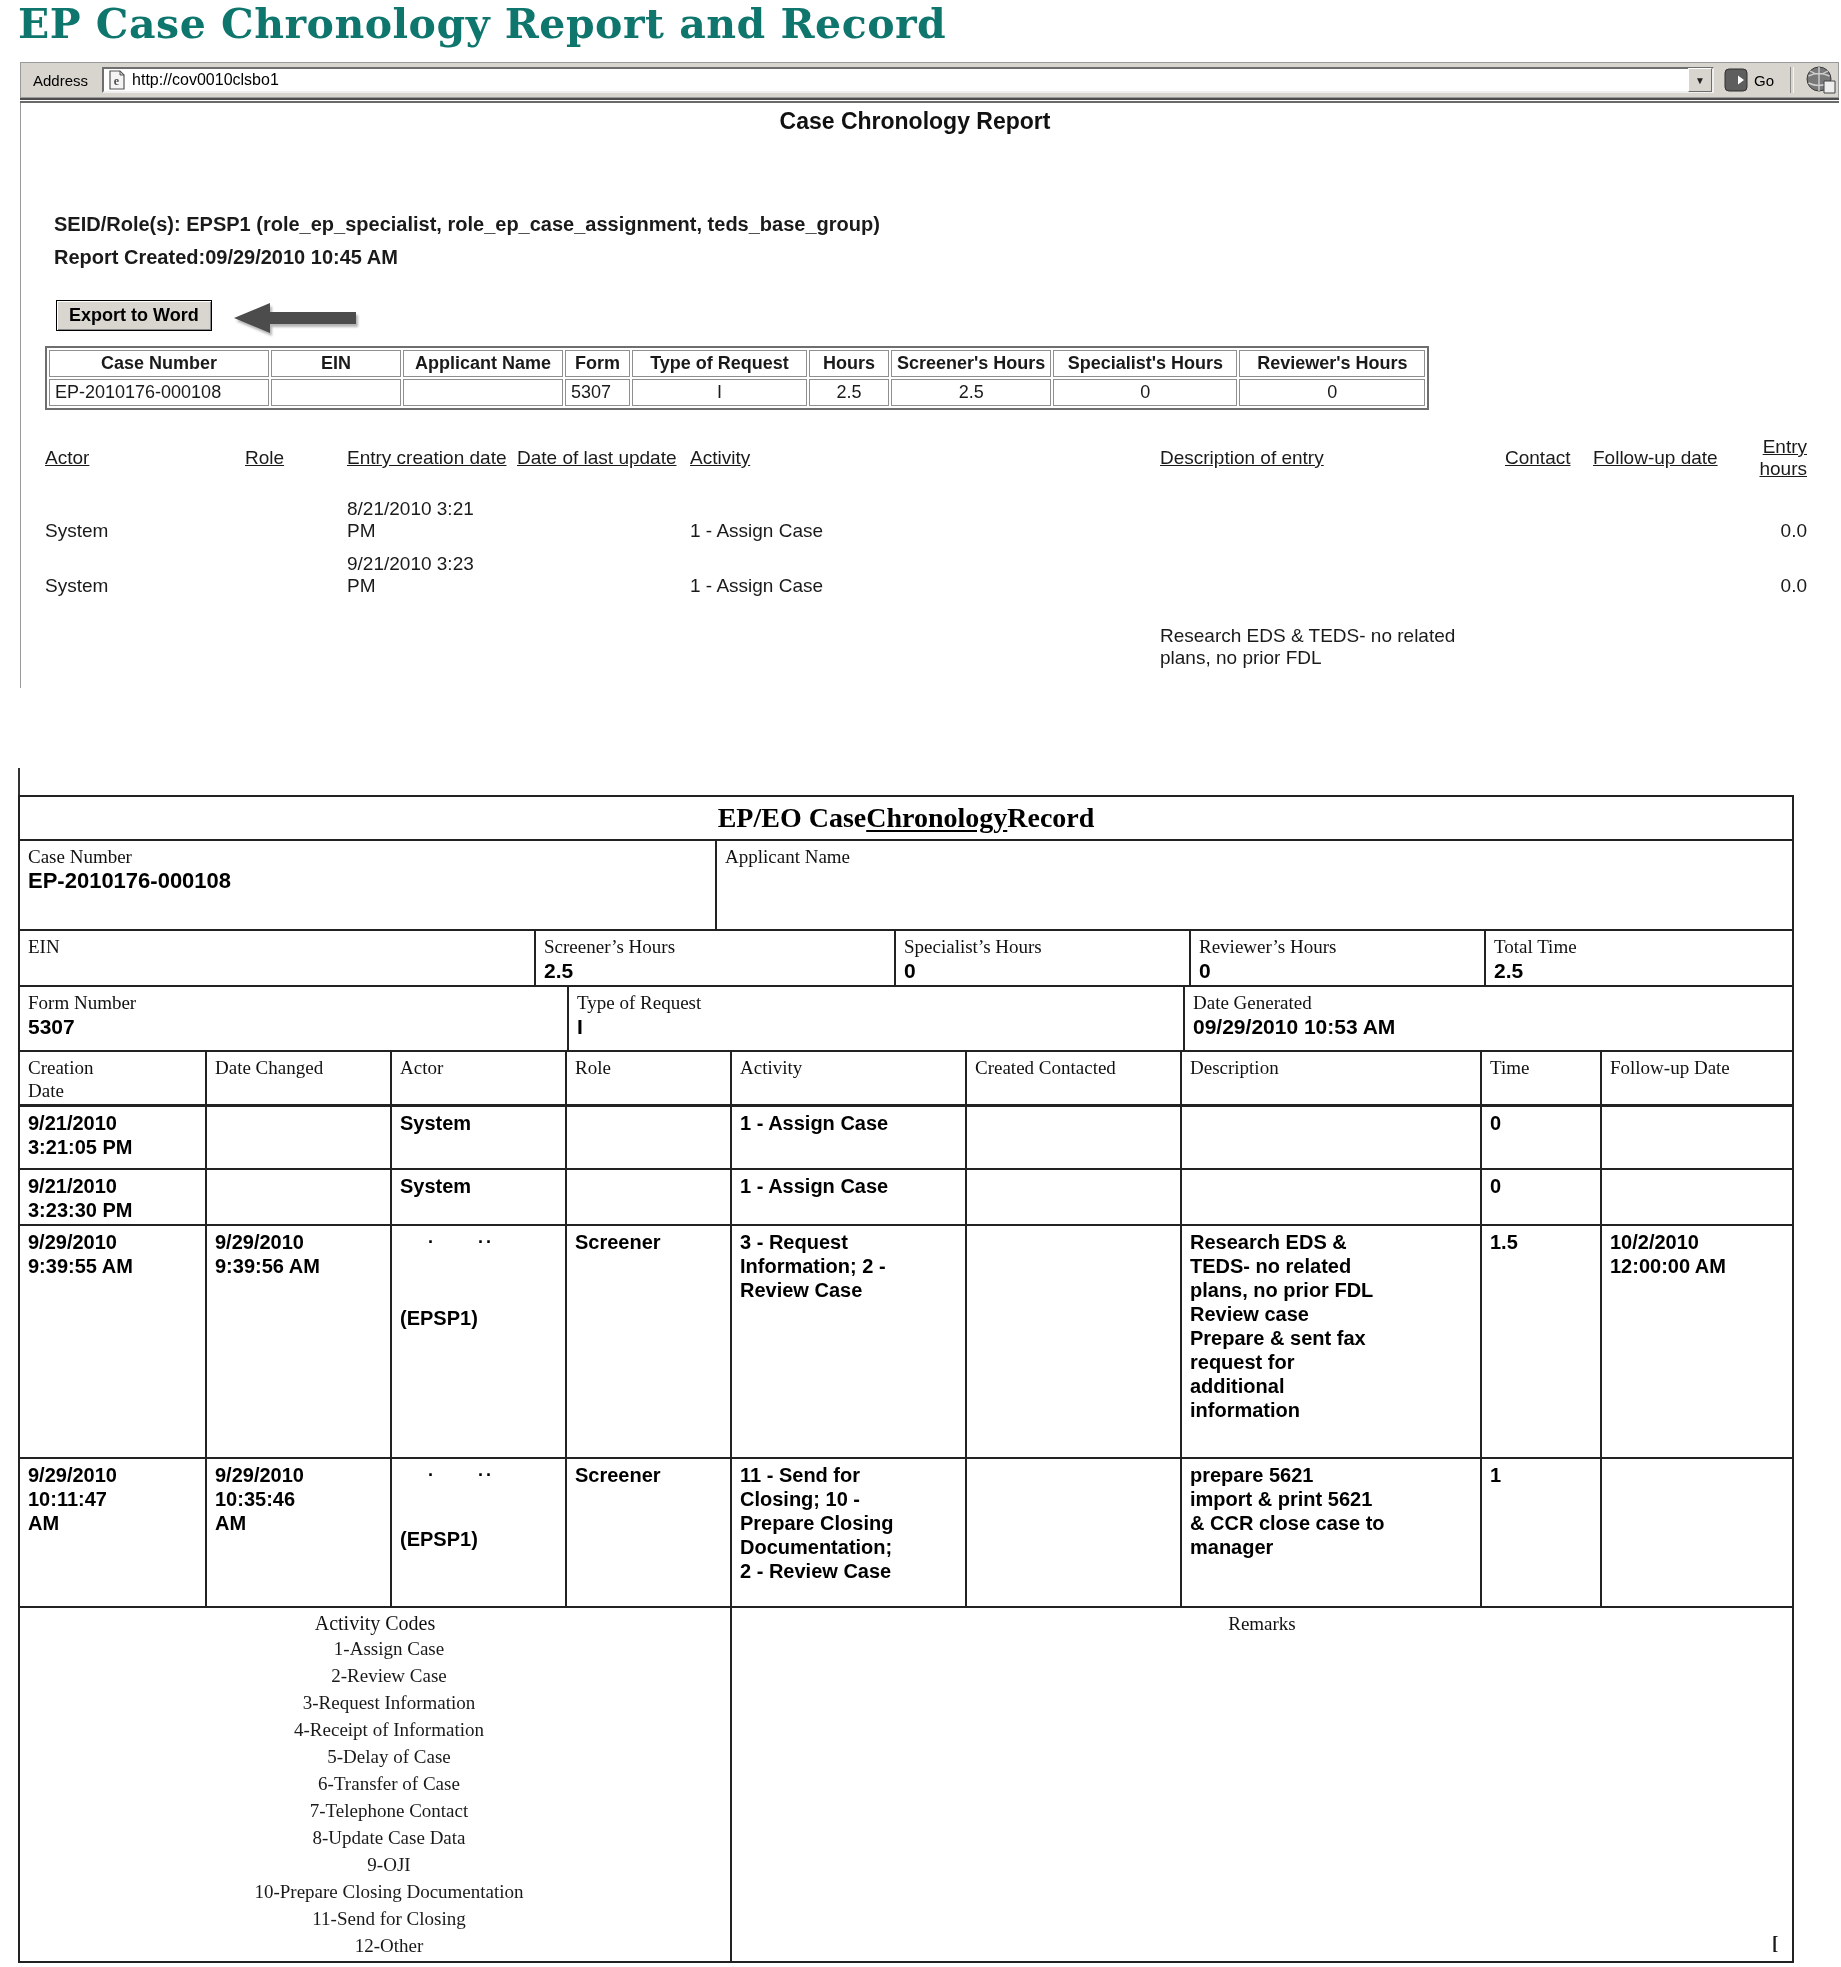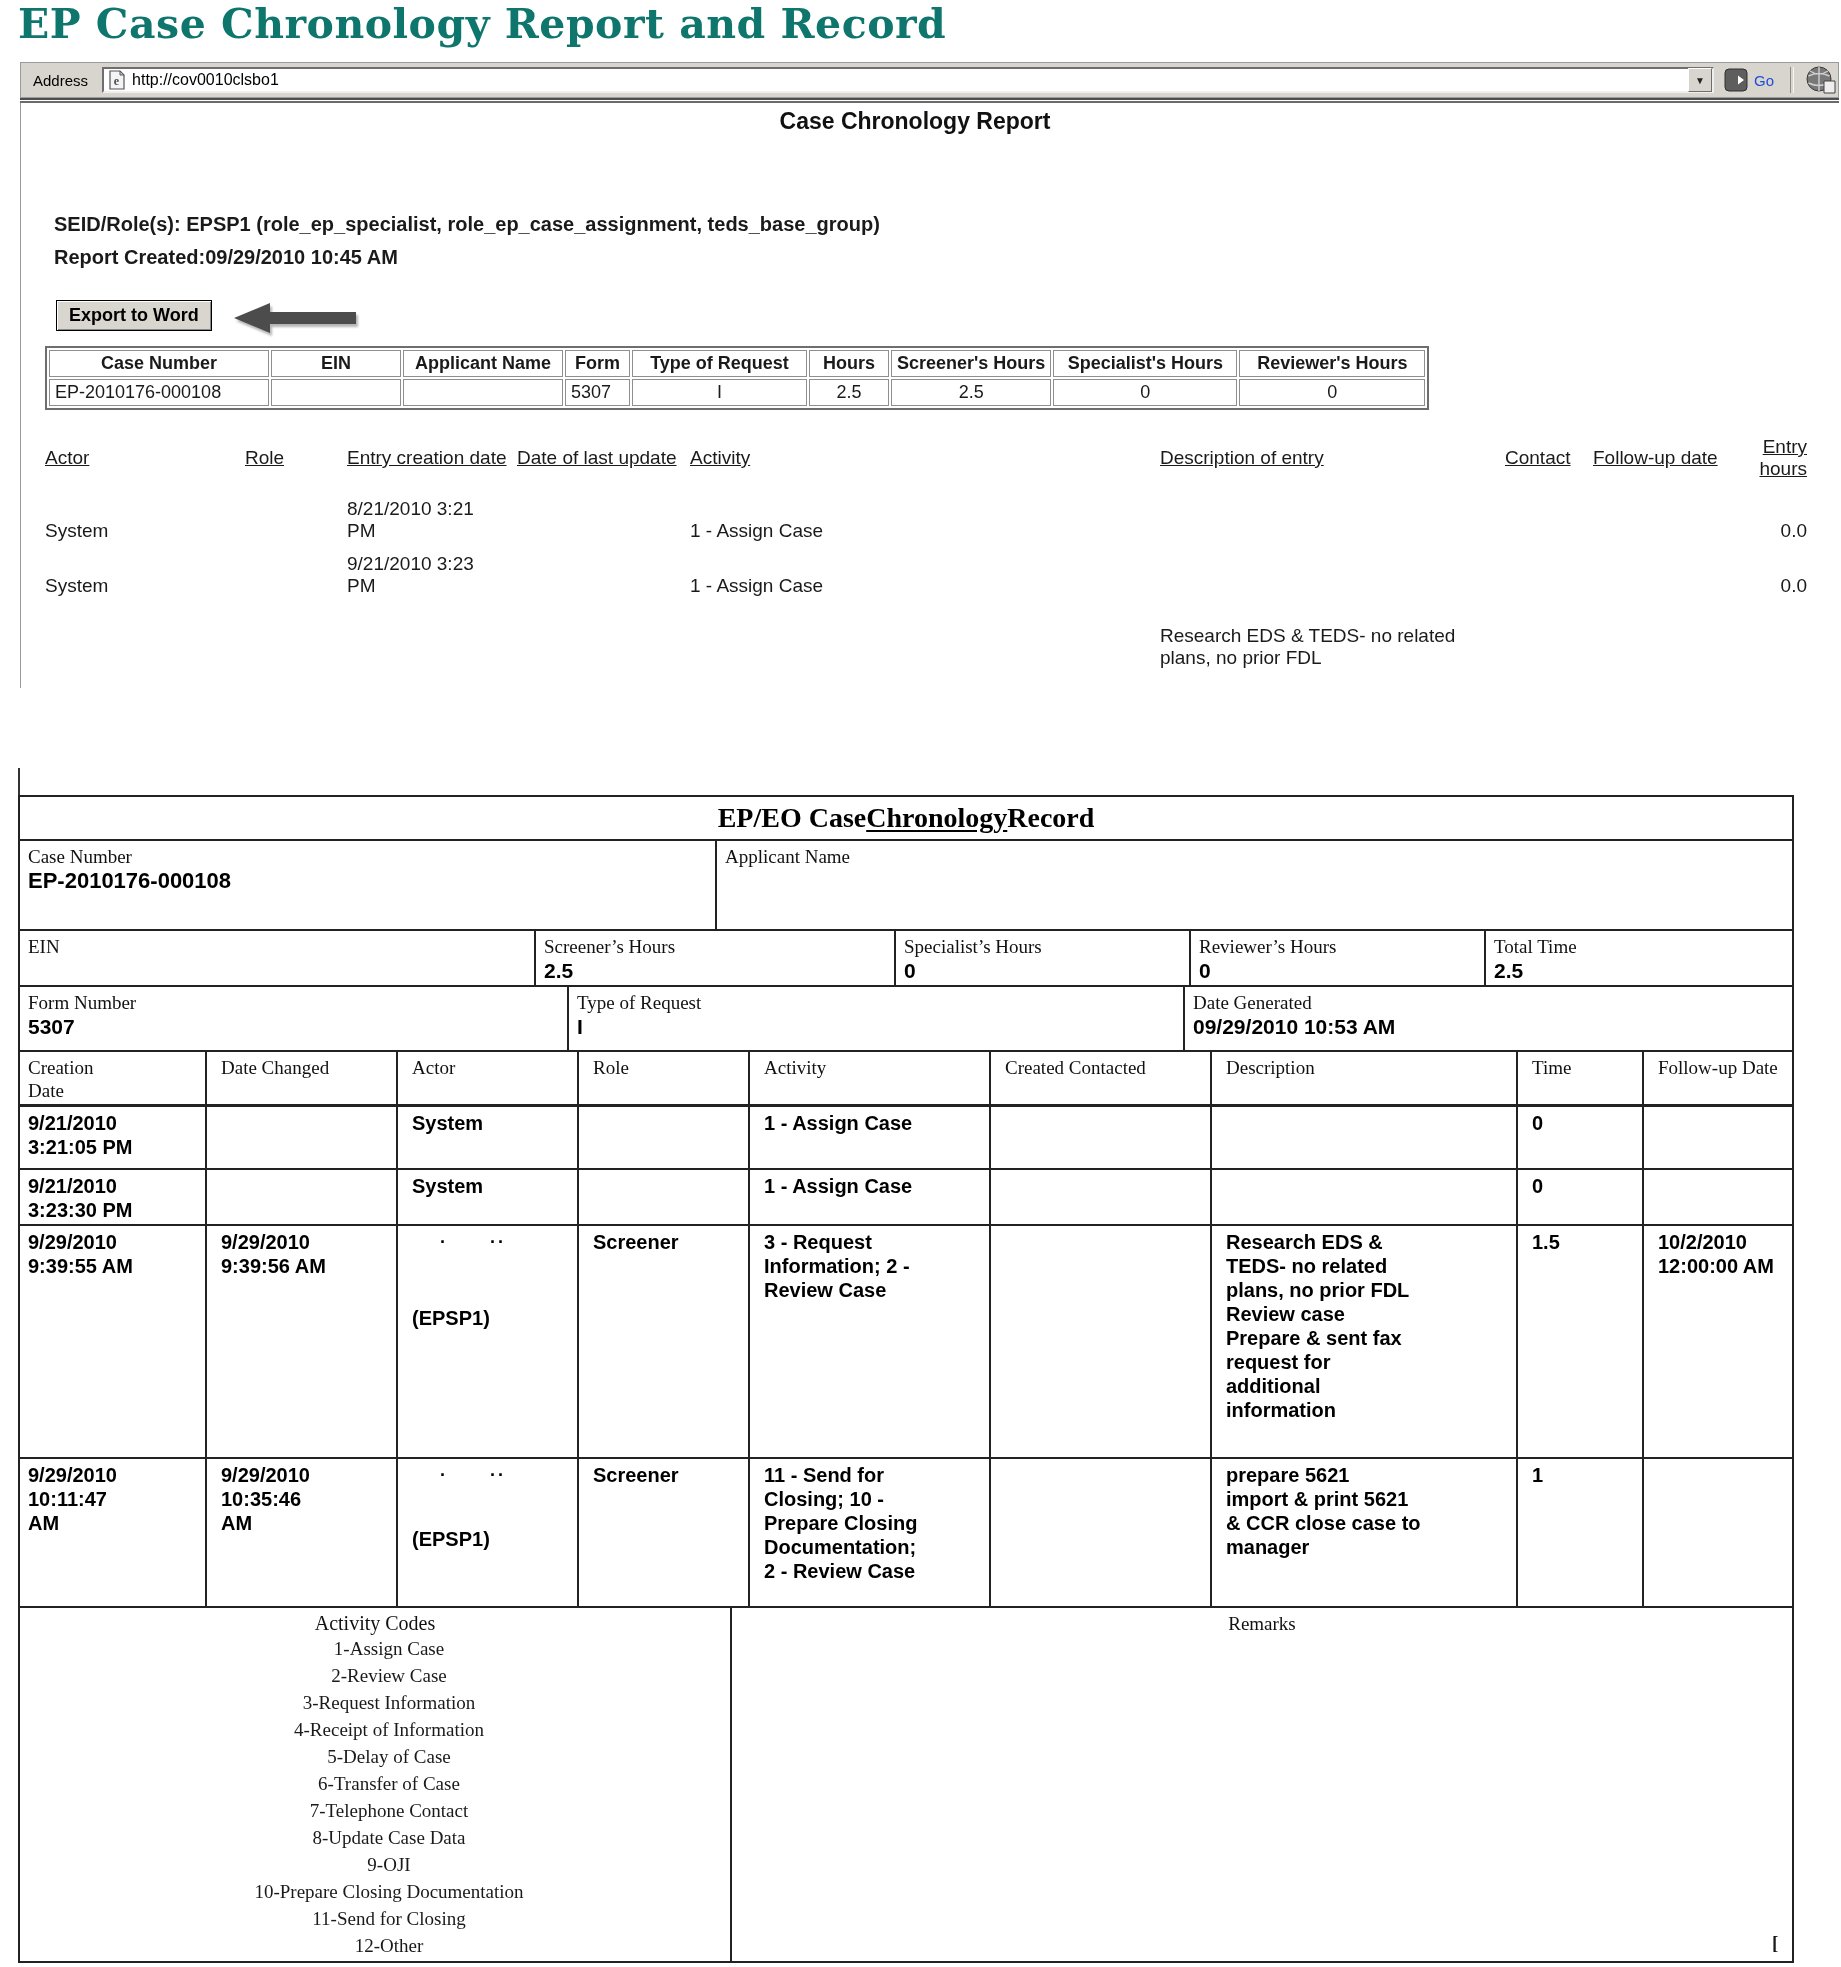--- a/index.html
+++ b/index.html
@@ -27,21 +27,21 @@
   }
   .ie-icon{width:18px;height:20px;margin-right:6px;flex:none;}
   .addr-url{font-size:16px;color:#000;white-space:nowrap;flex:1;}
   .addr-dd{
     width:22px;height:22px;flex:none;background:#d8d5ce;
     border:1px solid;border-color:#fff #6e6e6e #6e6e6e #fff;
     display:flex;align-items:center;justify-content:center;font-size:10px;color:#222;
   }
   .go-group{display:flex;align-items:center;margin:0 6px 0 10px;flex:none;}
   .go-icon{width:24px;height:24px;margin-right:6px;}
-  .go-label{font-size:15px;color:#1d4ed8;}
+  .go-label{font-size:15px;color:#000000;}
   .addr-sep{width:2px;height:26px;border-left:1px solid #8a8a8a;border-right:1px solid #f4f4f4;margin:0 10px;flex:none;}
   .tool-icon{width:34px;height:30px;flex:none;margin-right:-8px;}
   
   .viewport-edge{
     position:absolute;left:20px;top:98px;width:1819px;height:5px;
     border-top:2px solid #4e4e4e;border-bottom:2px solid #6a6a6a;background:#fff;box-sizing:border-box;
   }
   .win-left-border{position:absolute;left:20px;top:103px;width:1px;height:585px;background:#9a9a9a;}
   
   .report-title{
@@ -82,21 +82,21 @@
   
   .record-tick{position:absolute;left:18px;top:768px;width:2px;height:27px;background:#333;}
   .record{
     position:absolute;left:18px;top:795px;width:1772px;
     border:2px solid #222;box-sizing:content-box;background:#fff;
   }
   .rrow{display:grid;border-bottom:2px solid #222;}
   .rrow:last-child{border-bottom:none;}
   .rc{border-right:2px solid #222;padding:4px 8px 2px 8px;box-sizing:border-box;overflow:hidden;}
   .rc:last-child{border-right:none;}
-  .cols9{grid-template-columns:187px 185px 175px 165px 235px 215px 300px 120px 190px;gap:6px;}
+  .cols9{grid-template-columns:187px 185px 175px 165px 235px 215px 300px 120px 190px;}
   .cols5{grid-template-columns:516px 360px 295px 295px 306px;}
   .cols3{grid-template-columns:549px 616px 607px;}
   .cols2a{grid-template-columns:697px 1075px;}
   .cols2b{grid-template-columns:712px 1060px;text-align:center;}
   .rtitle{
     height:42px;display:flex;align-items:center;justify-content:center;
     font-family:"Liberation Serif",serif;font-weight:bold;font-size:28px;color:#000;
     border-bottom:2px solid #222;
   }
   .rtitle .ul{text-decoration:underline;text-underline-offset:3px;}

